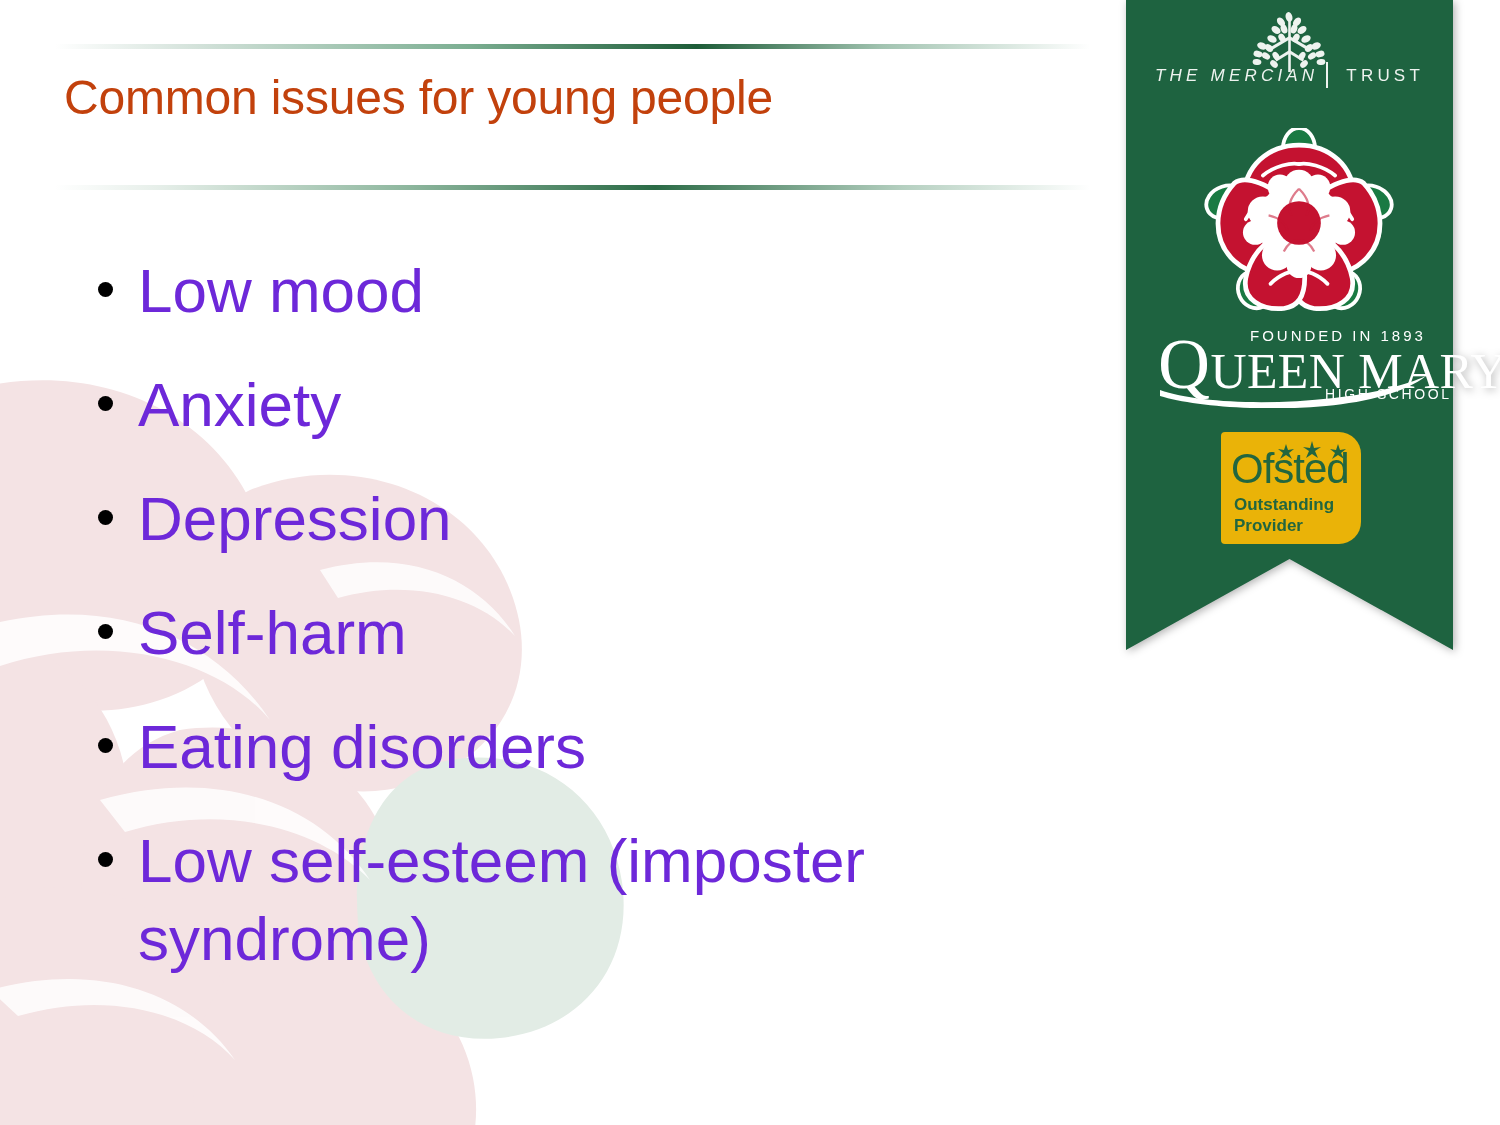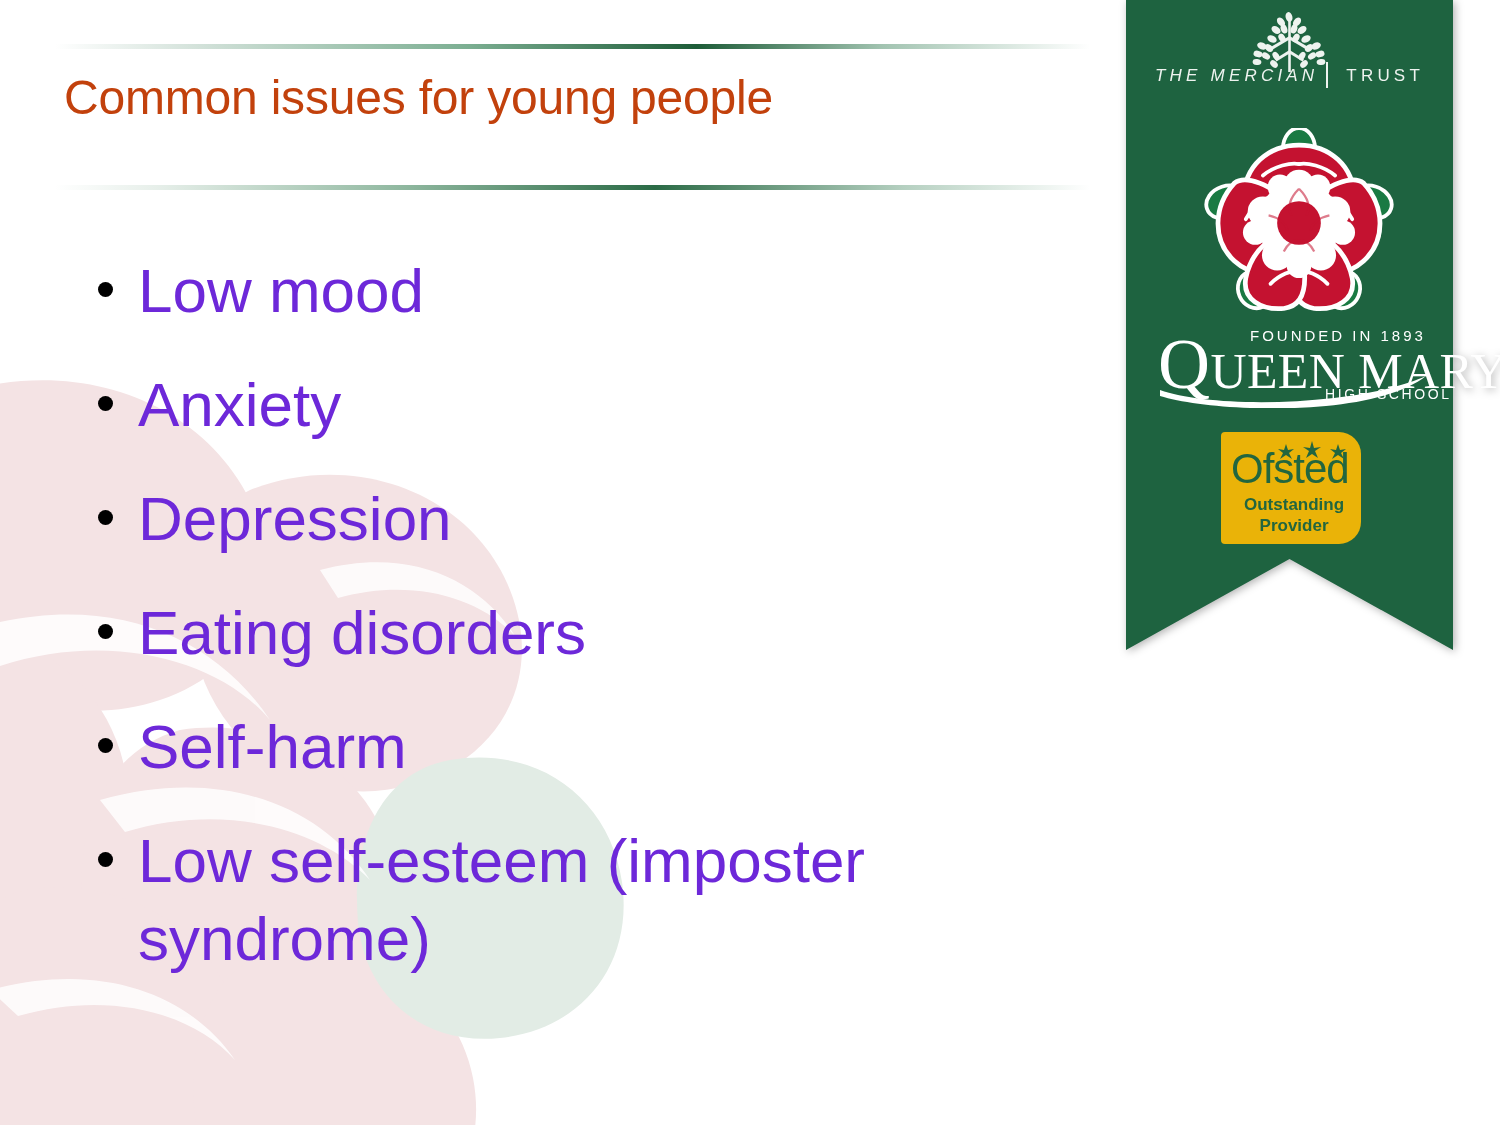--- a/index.html
+++ b/index.html
@@ -228,28 +228,27 @@
     left: 10px;
     top: 16px;
     color: #22663f;
     font-size: 42px;
     line-height: 42px;
     letter-spacing: -1px;
     white-space: nowrap;
   }
   #ofsted-tagline {
     position: absolute;
-    left: 23px;
+    left: 13px;
     top: 62px;
     color: #22663f;
     font-size: 17px;
     line-height: 21px;
     font-weight: bold;
     white-space: nowrap;
-    text-align: center;
   }
 </style>
 </head>
 <body>
 
 <div id="slide">
 
   <svg id="watermark" viewBox="0 0 820 820" xmlns="http://www.w3.org/2000/svg">
     <g fill="#f4e3e4">
       <path d="M120 60 C230 30 350 70 400 170 C440 255 400 340 310 370
@@ -293,25 +292,25 @@
     <li>
       <span class="bullet-dot"></span>
       <span>Anxiety</span>
     </li>
     <li>
       <span class="bullet-dot"></span>
       <span>Depression</span>
     </li>
     <li>
       <span class="bullet-dot"></span>
+      <span>Self-harm</span>
+    </li>
+    <li>
+      <span class="bullet-dot"></span>
       <span>Eating disorders</span>
-    </li>
-    <li>
-      <span class="bullet-dot"></span>
-      <span>Self-harm</span>
     </li>
     <li>
       <span class="bullet-dot"></span>
       <span>Low self-esteem (imposter syndrome)</span>
     </li>
   </ul>
 
   <div id="banner">
     <div id="banner-shape"></div>
 

